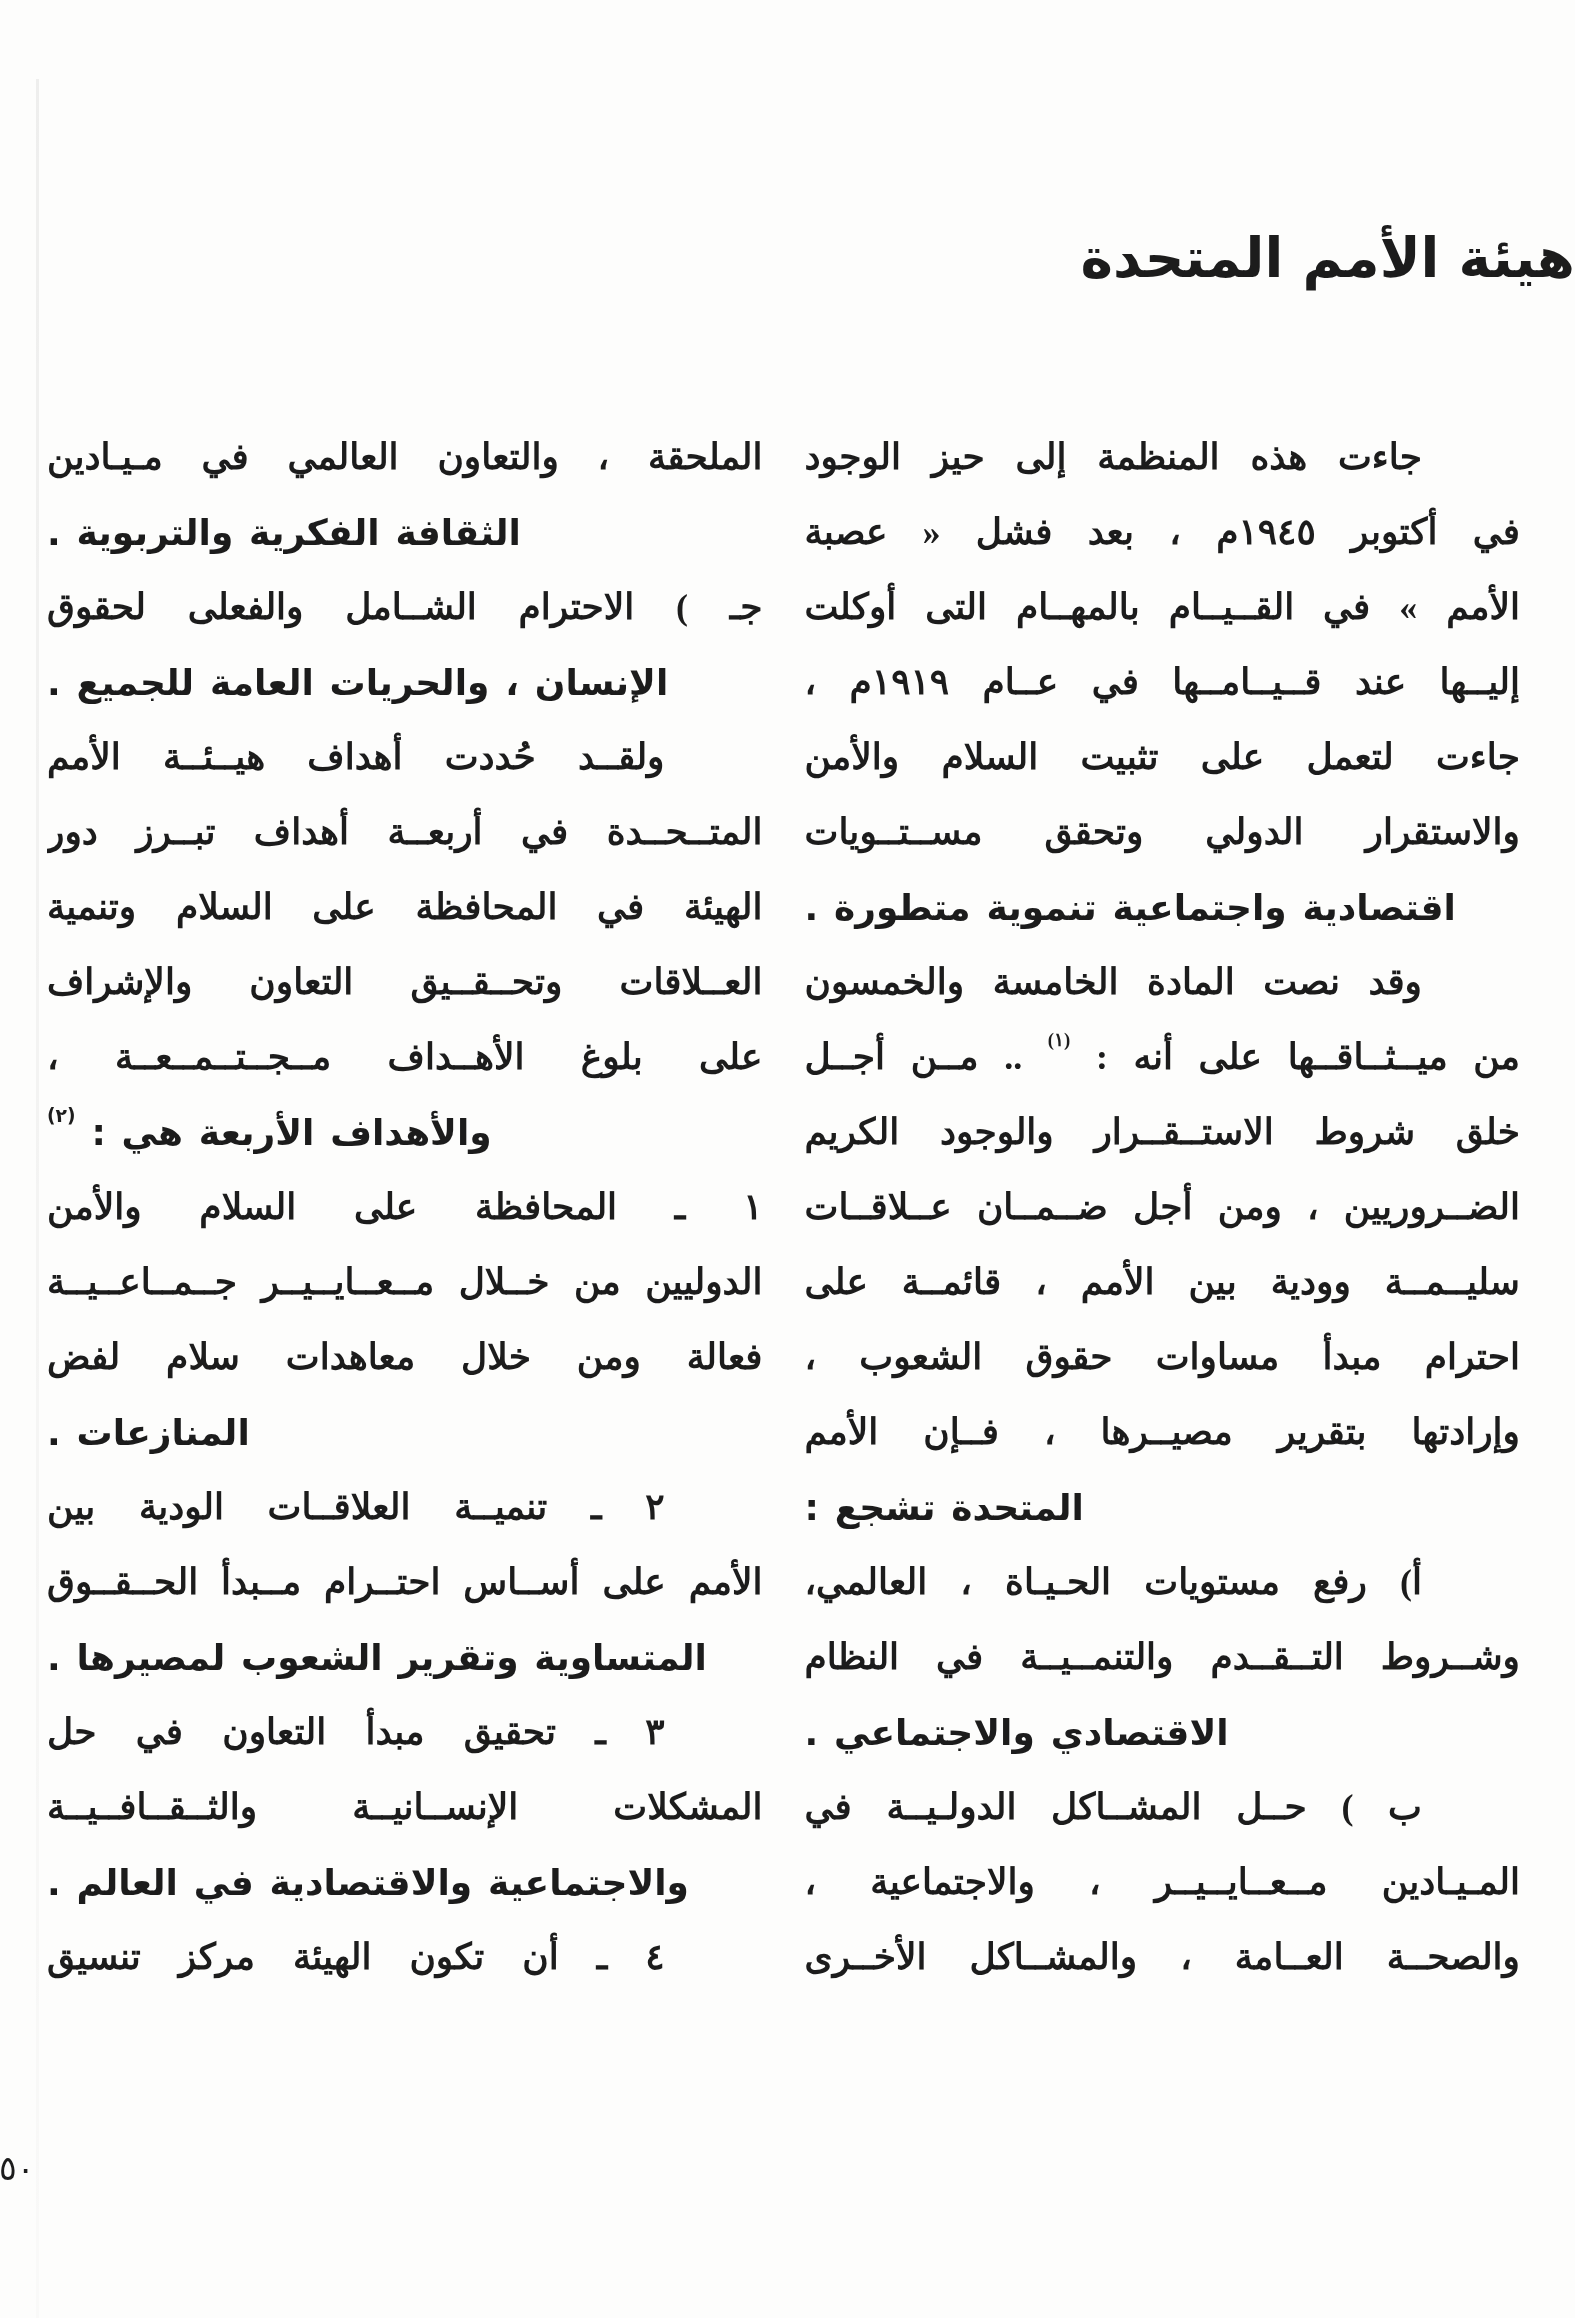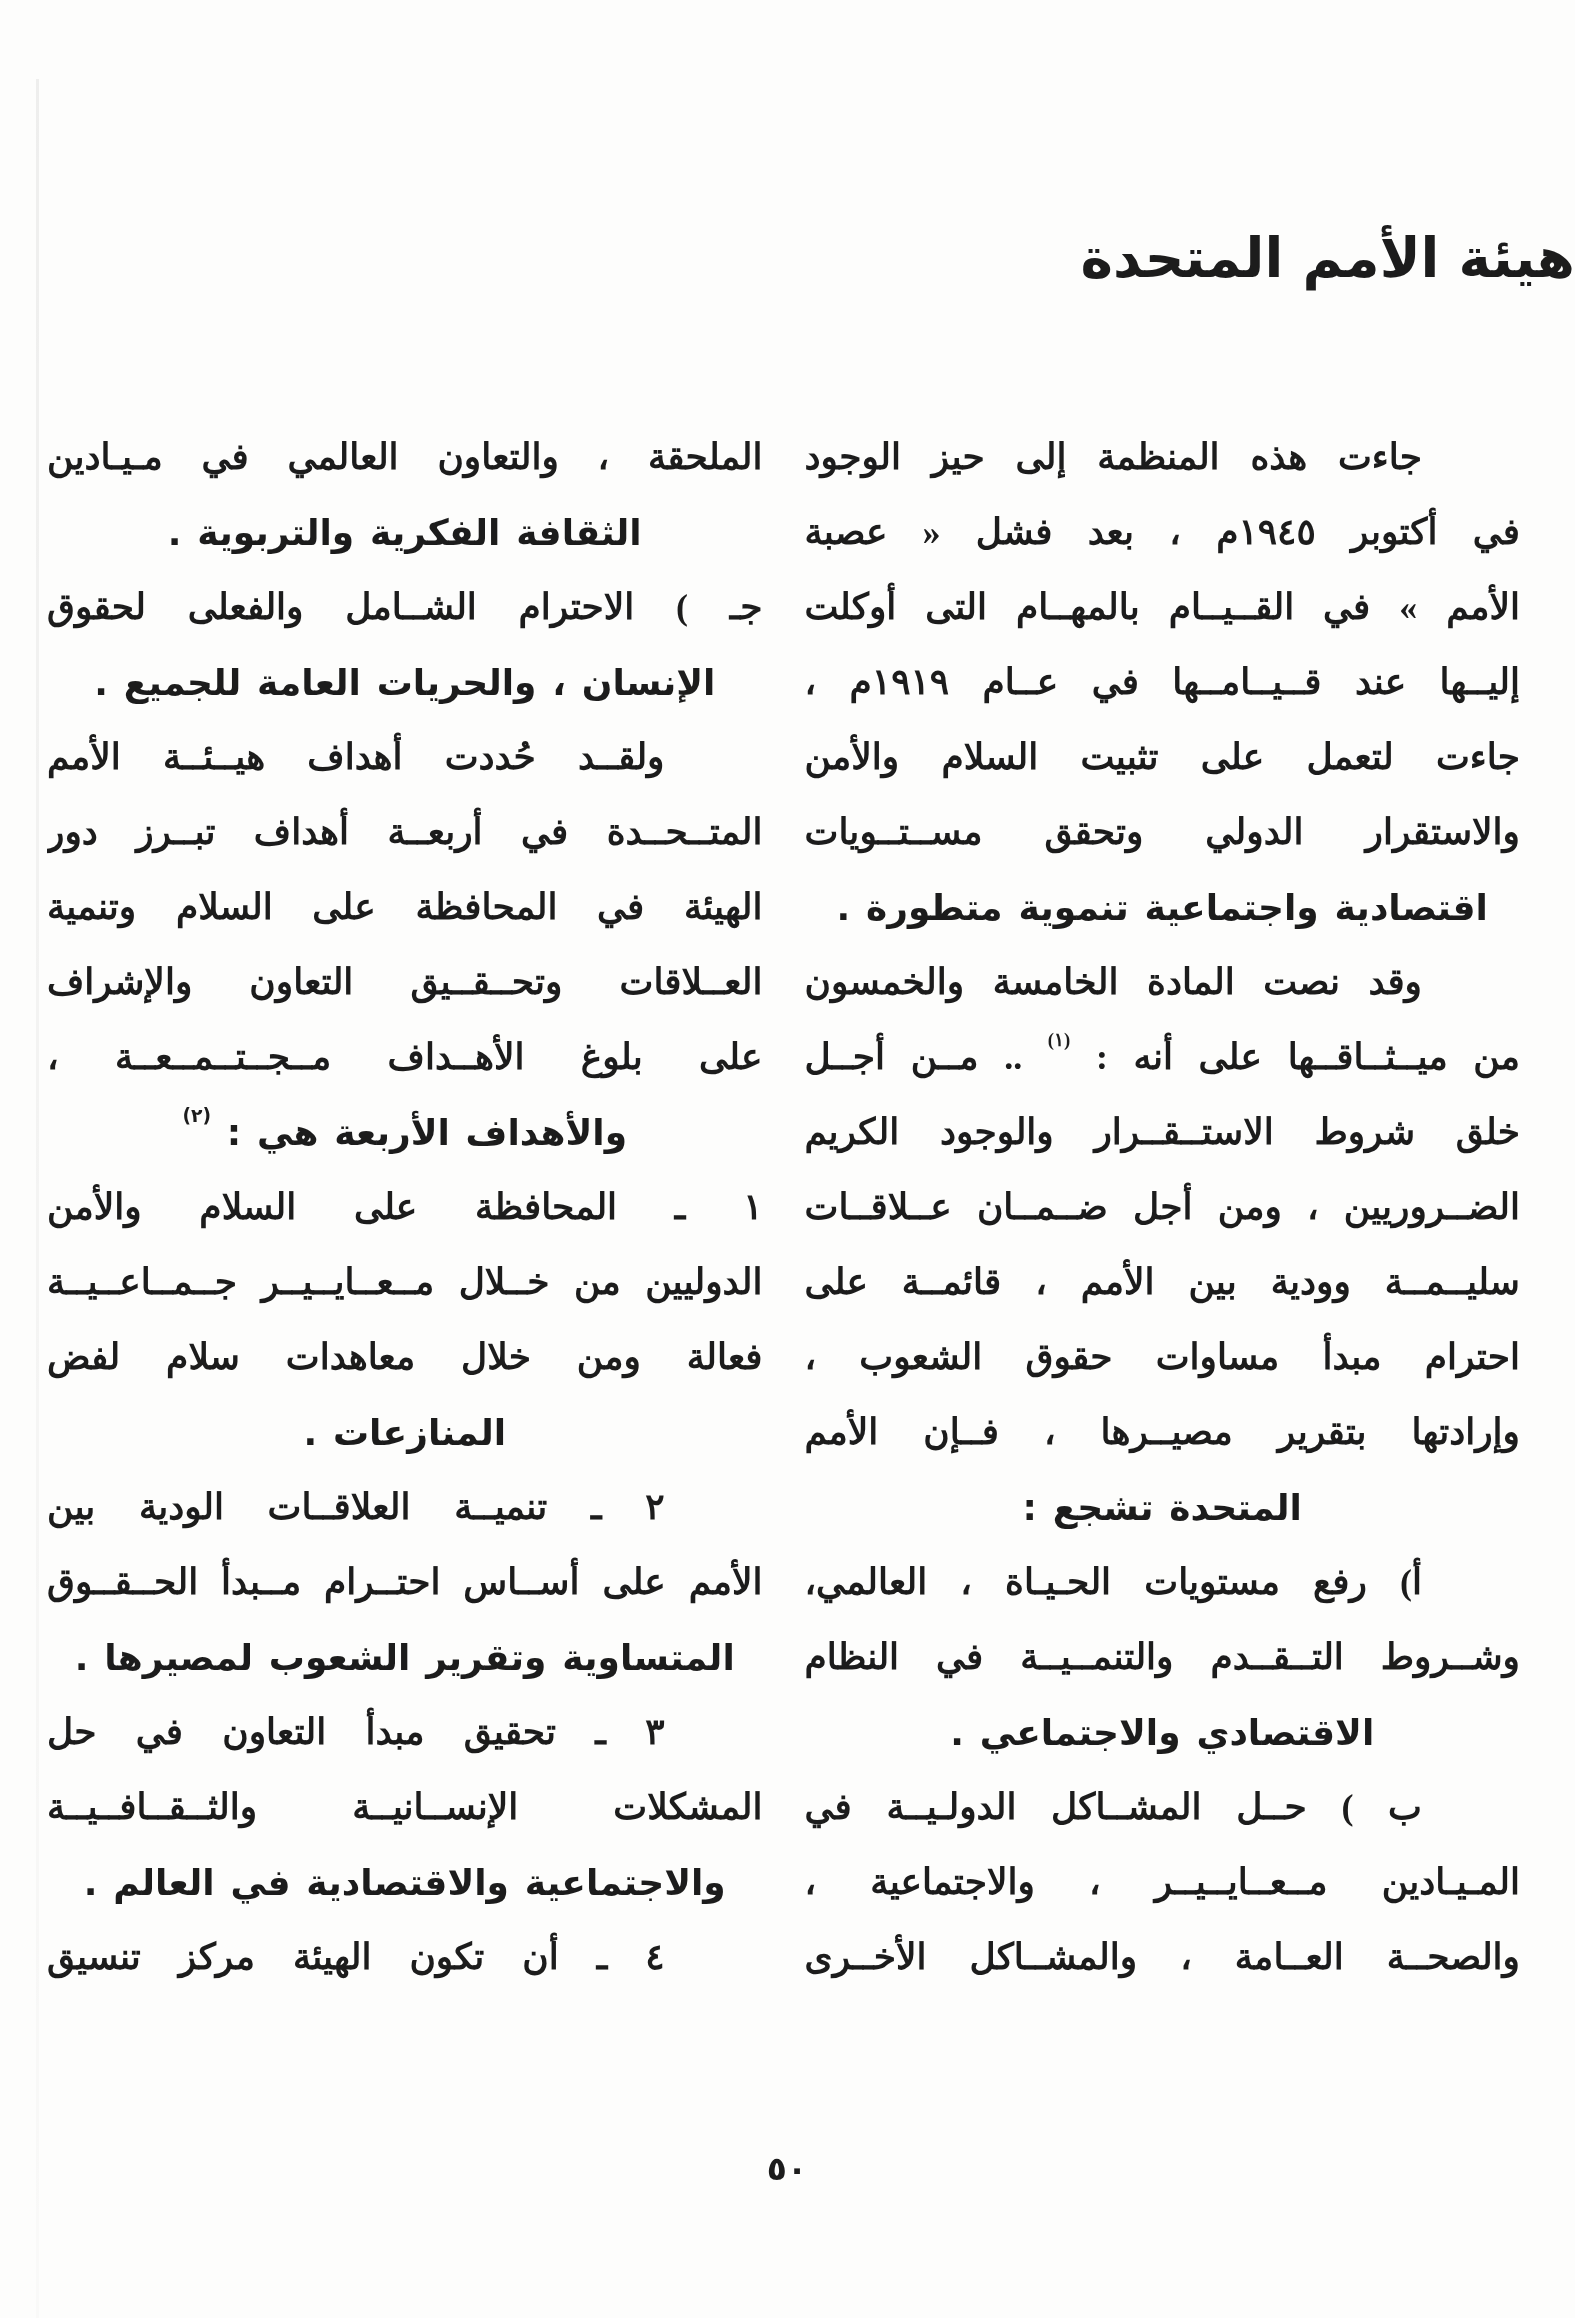--- a/index.html
+++ b/index.html
@@ -49,21 +49,21 @@
   .col {
     flex: 1 1 0;
     min-width: 0;
   }
   .line {
     height: 75px;
     line-height: 75px;
     font-size: 36px;
     direction: rtl;
     unicode-bidi: plaintext;
-    text-align: center;
+    text-align: left;
     word-spacing: 3.3px;
     overflow: hidden;
   }
   .line.j {
     text-align: justify;
     text-align-last: justify;
     font-family: Liberation Serif, serif;
   }
   .line.ind {
     padding-right: 98px;
@@ -72,23 +72,23 @@
     font-size: 0.52em;
     line-height: 0;
     position: relative;
     top: -0.55em;
   }
   .page-number {
     position: absolute;
     bottom: 131px;
     left: 0;
     right: 0;
-    text-align: center;
+    text-align: left;
     font-size: 33px;
-    font-weight: 700;
+    font-weight: 400;
   }
 </style>
 </head>
 <body>
 
 <div class="page">
   <div class="edge-line"></div>
 
   <h1 class="title">هيئة الأمم المتحدة</h1>
 

